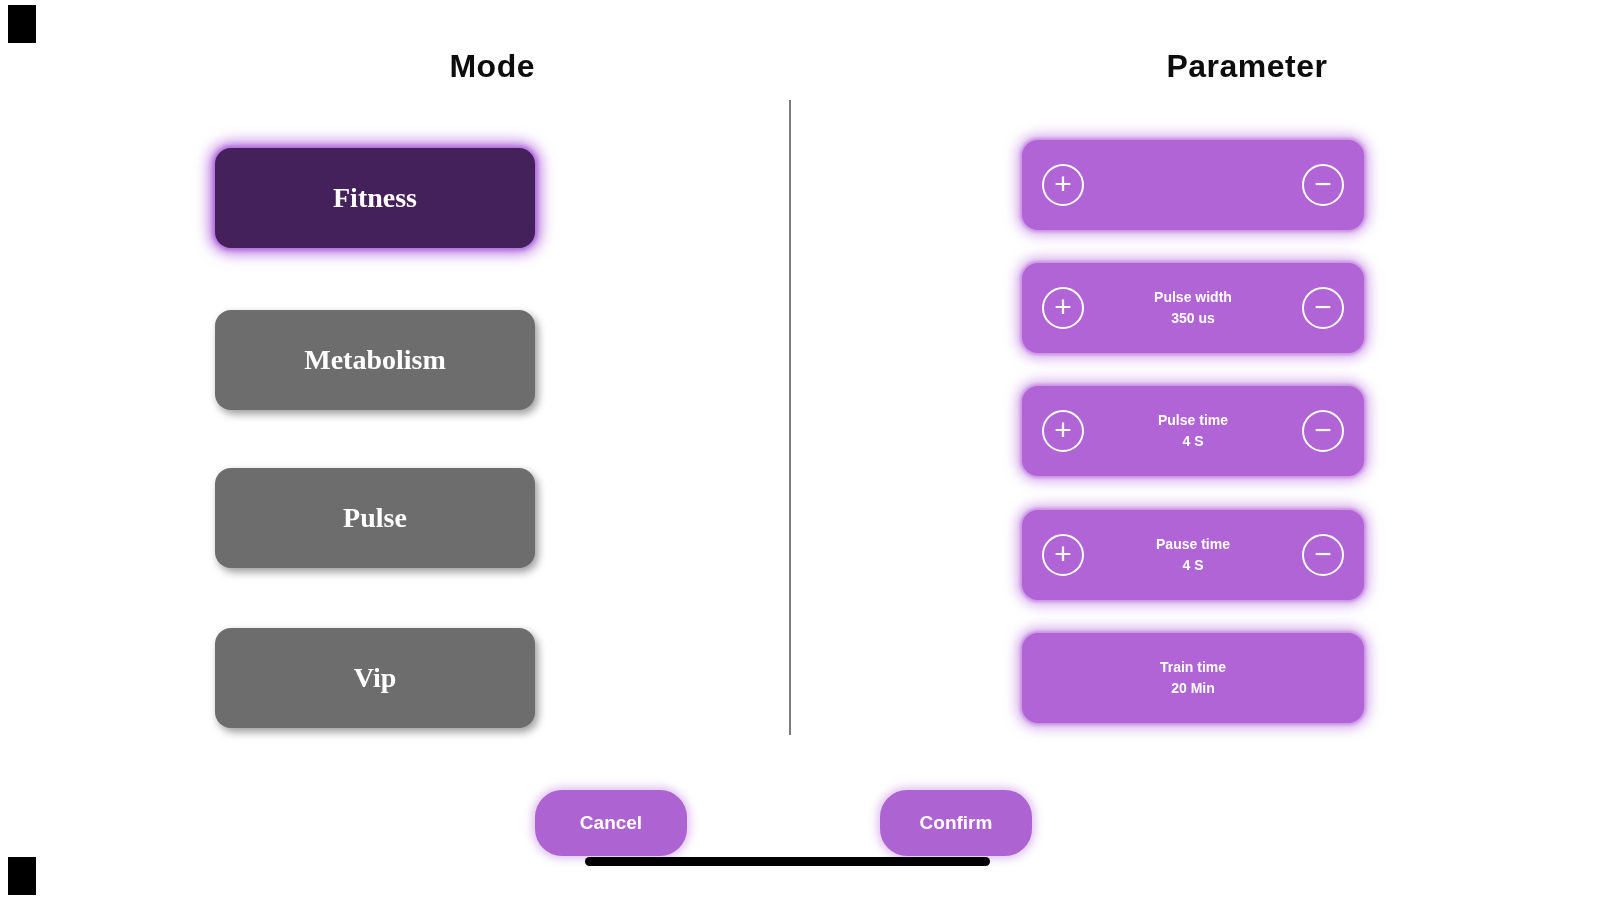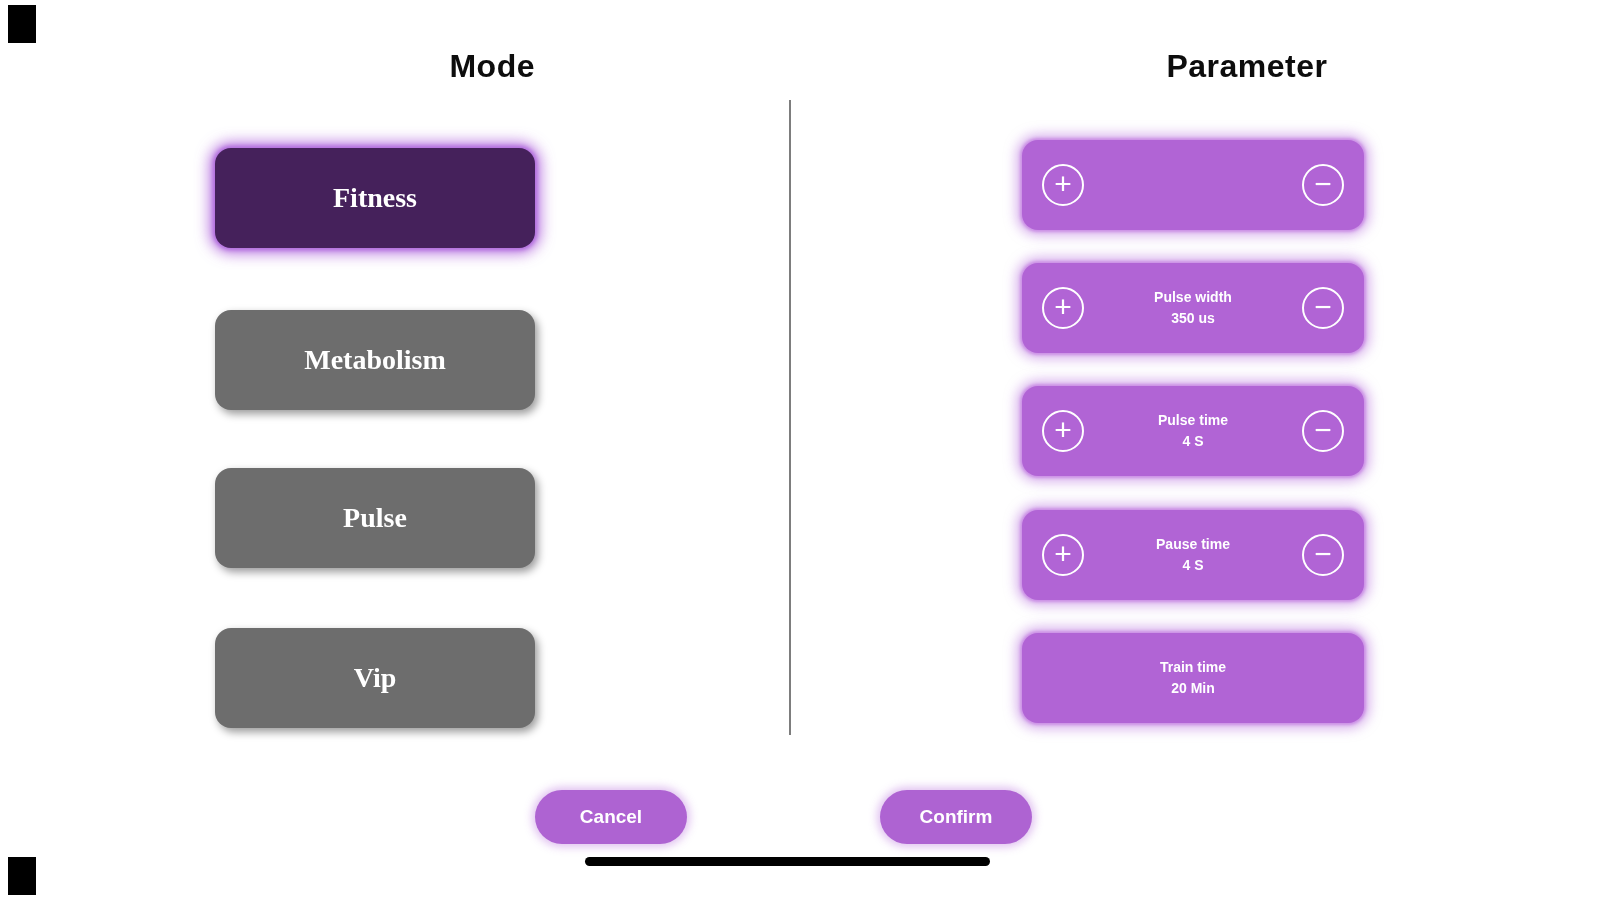--- a/index.html
+++ b/index.html
@@ -132,21 +132,21 @@
     cursor: pointer;
     box-sizing: border-box;
   }
   .circle-btn span { display: block; margin-top: -3px; }
 
   
   .pill {
     position: absolute;
     top: 790px;
     width: 152px;
-    height: 54px;
+    height: 66px;
     border: none;
     border-radius: 27px;
     background: var(--action-bg, #ae63d2);
     color: #ffffff;
     font-family: "Liberation Sans", sans-serif;
     font-size: 19px;
     font-weight: bold;
     cursor: pointer;
     box-shadow: 0 0 8px 3px rgba(186, 118, 222, 0.45);
   }

